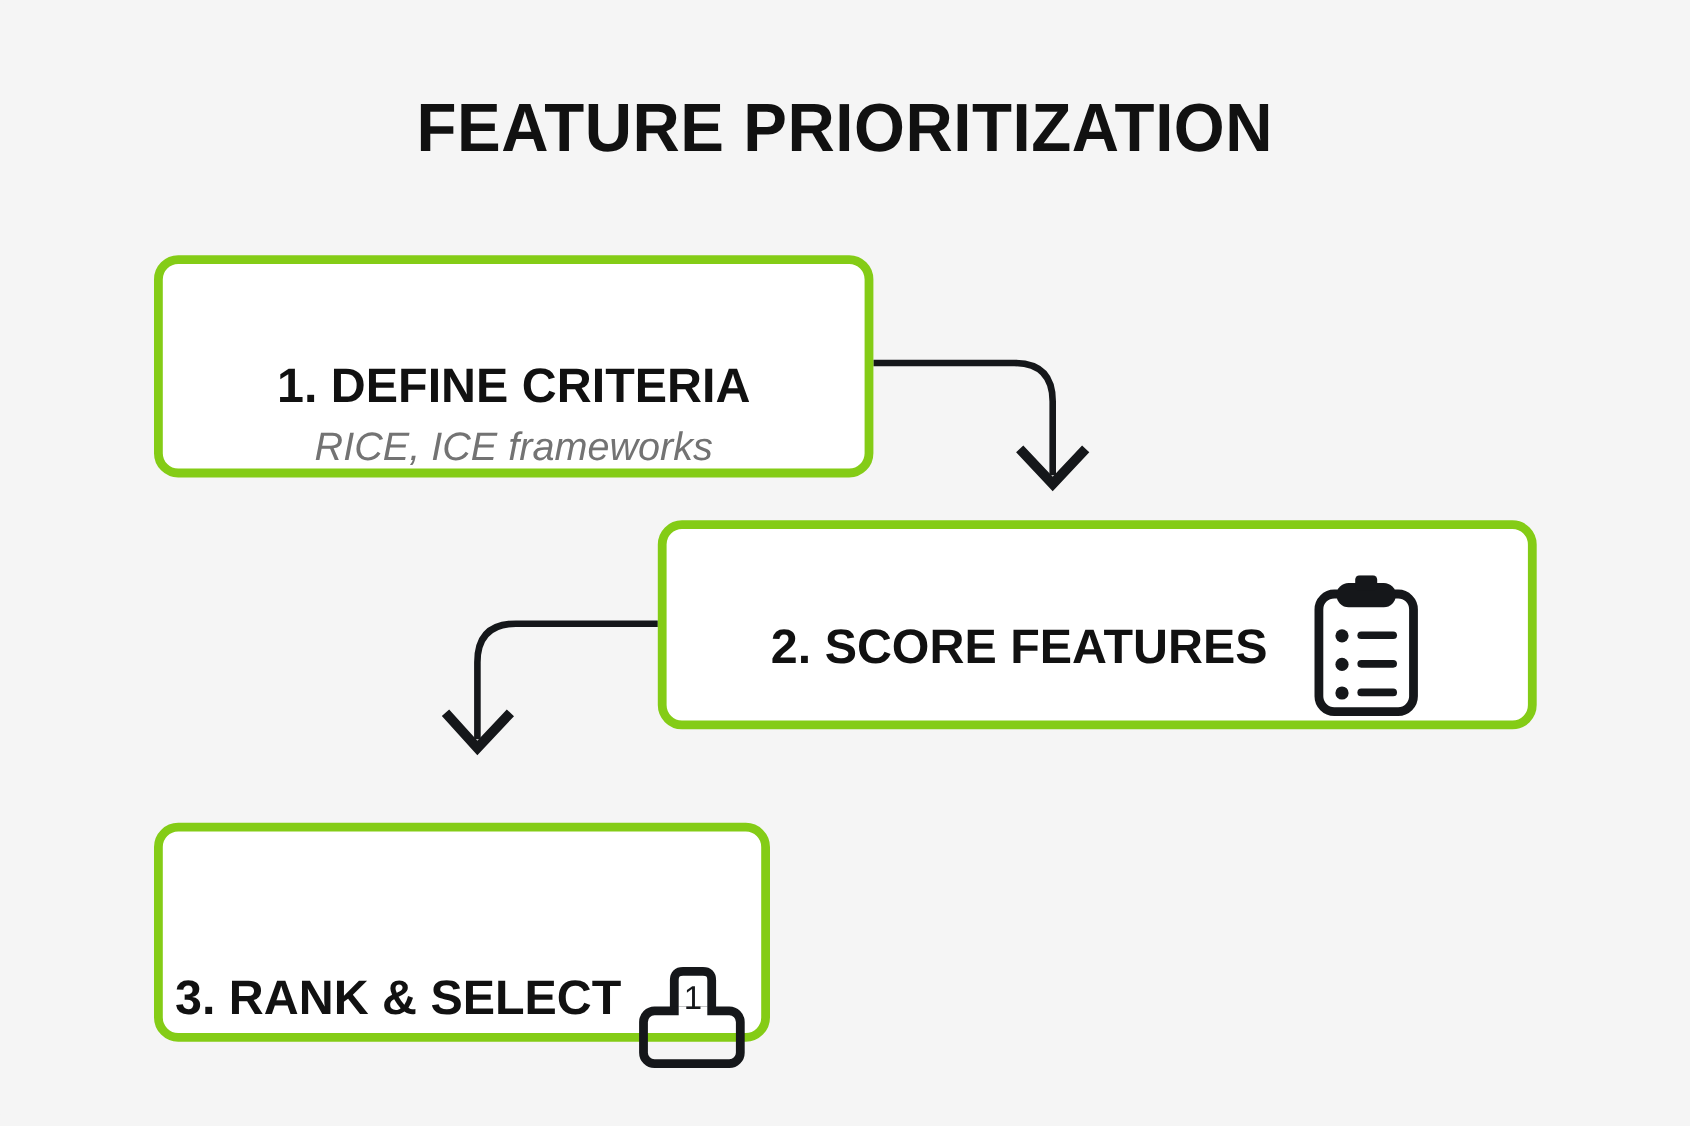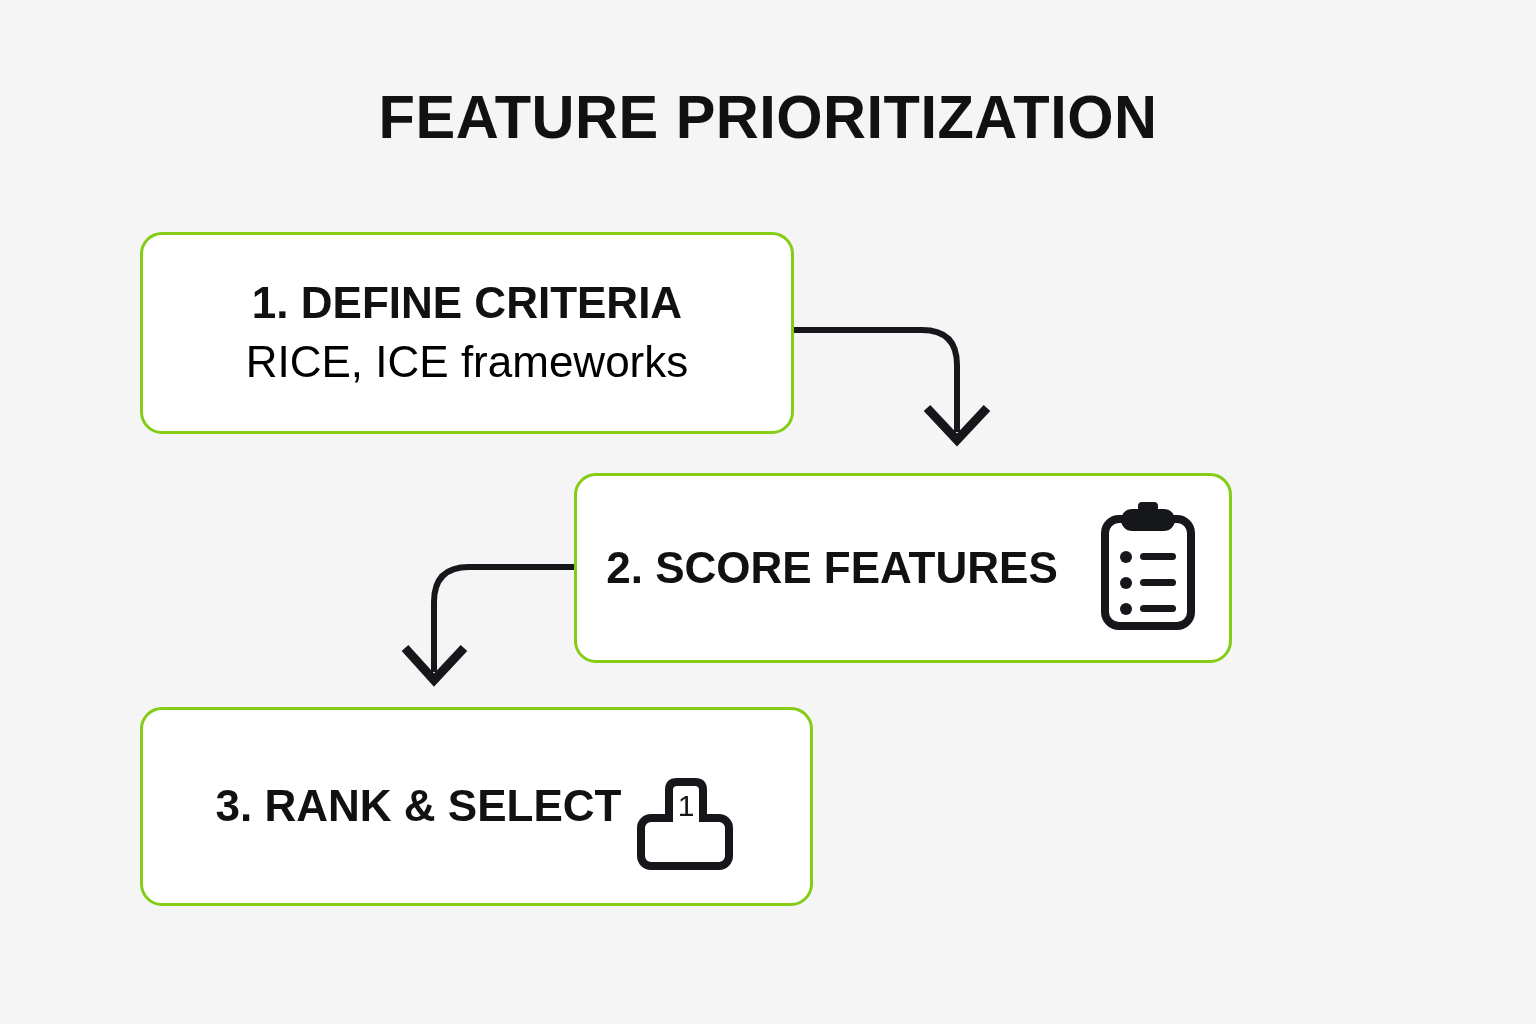--- a/index.html
+++ b/index.html
@@ -36,70 +36,71 @@
     line-height: 1;
     transform: scaleX(0.96);
     transform-origin: center center;
     white-space: nowrap;
   }
 
   
   .step-box {
     position: absolute;
     background: #ffffff;
-    border: 3px solid #84cc16;
+    border: 8px solid #84cc16;
     border-radius: 22px;
     box-sizing: border-box;
     display: flex;
     flex-direction: column;
     align-items: center;
-    justify-content: center;
+    justify-content: flex-end;
   }
   .step-title-row {
     display: flex;
     flex-direction: row;
     align-items: center;
     justify-content: center;
     gap: 10px;
   }
   .step-title {
     font-family: "Liberation Sans", sans-serif;
     font-weight: bold;
     font-size: 44px;
     color: #111111;
     line-height: 1.05;
     white-space: nowrap;
     letter-spacing: 0px;
   }
   .step-subtitle {
     font-family: "Liberation Sans", sans-serif;
     font-weight: normal;
-    font-size: 44px;
-    color: #000000;
+    font-size: 36px;
+    color: #737373;
     line-height: 1.1;
     white-space: nowrap;
     margin-top: 12px;
+    font-style: italic;
   }
 
   #box-define-criteria {
     left: 140px;
     top: 232px;
     width: 654px;
     height: 202px;
   }
   #box-score-features {
-    left: 574px;
+    left: 598px;
     top: 473px;
-    width: 658px;
+    width: 799px;
     height: 190px;
   }
   #box-rank-select {
     left: 140px;
-    top: 707px;
-    width: 673px;
+    top: 748px;
+    width: 560px;
     height: 199px;
   }
 
   
   #box-score-features .score-inner {
     display: flex;
     flex-direction: row;
     align-items: center;
     justify-content: center;
     width: 100%;

